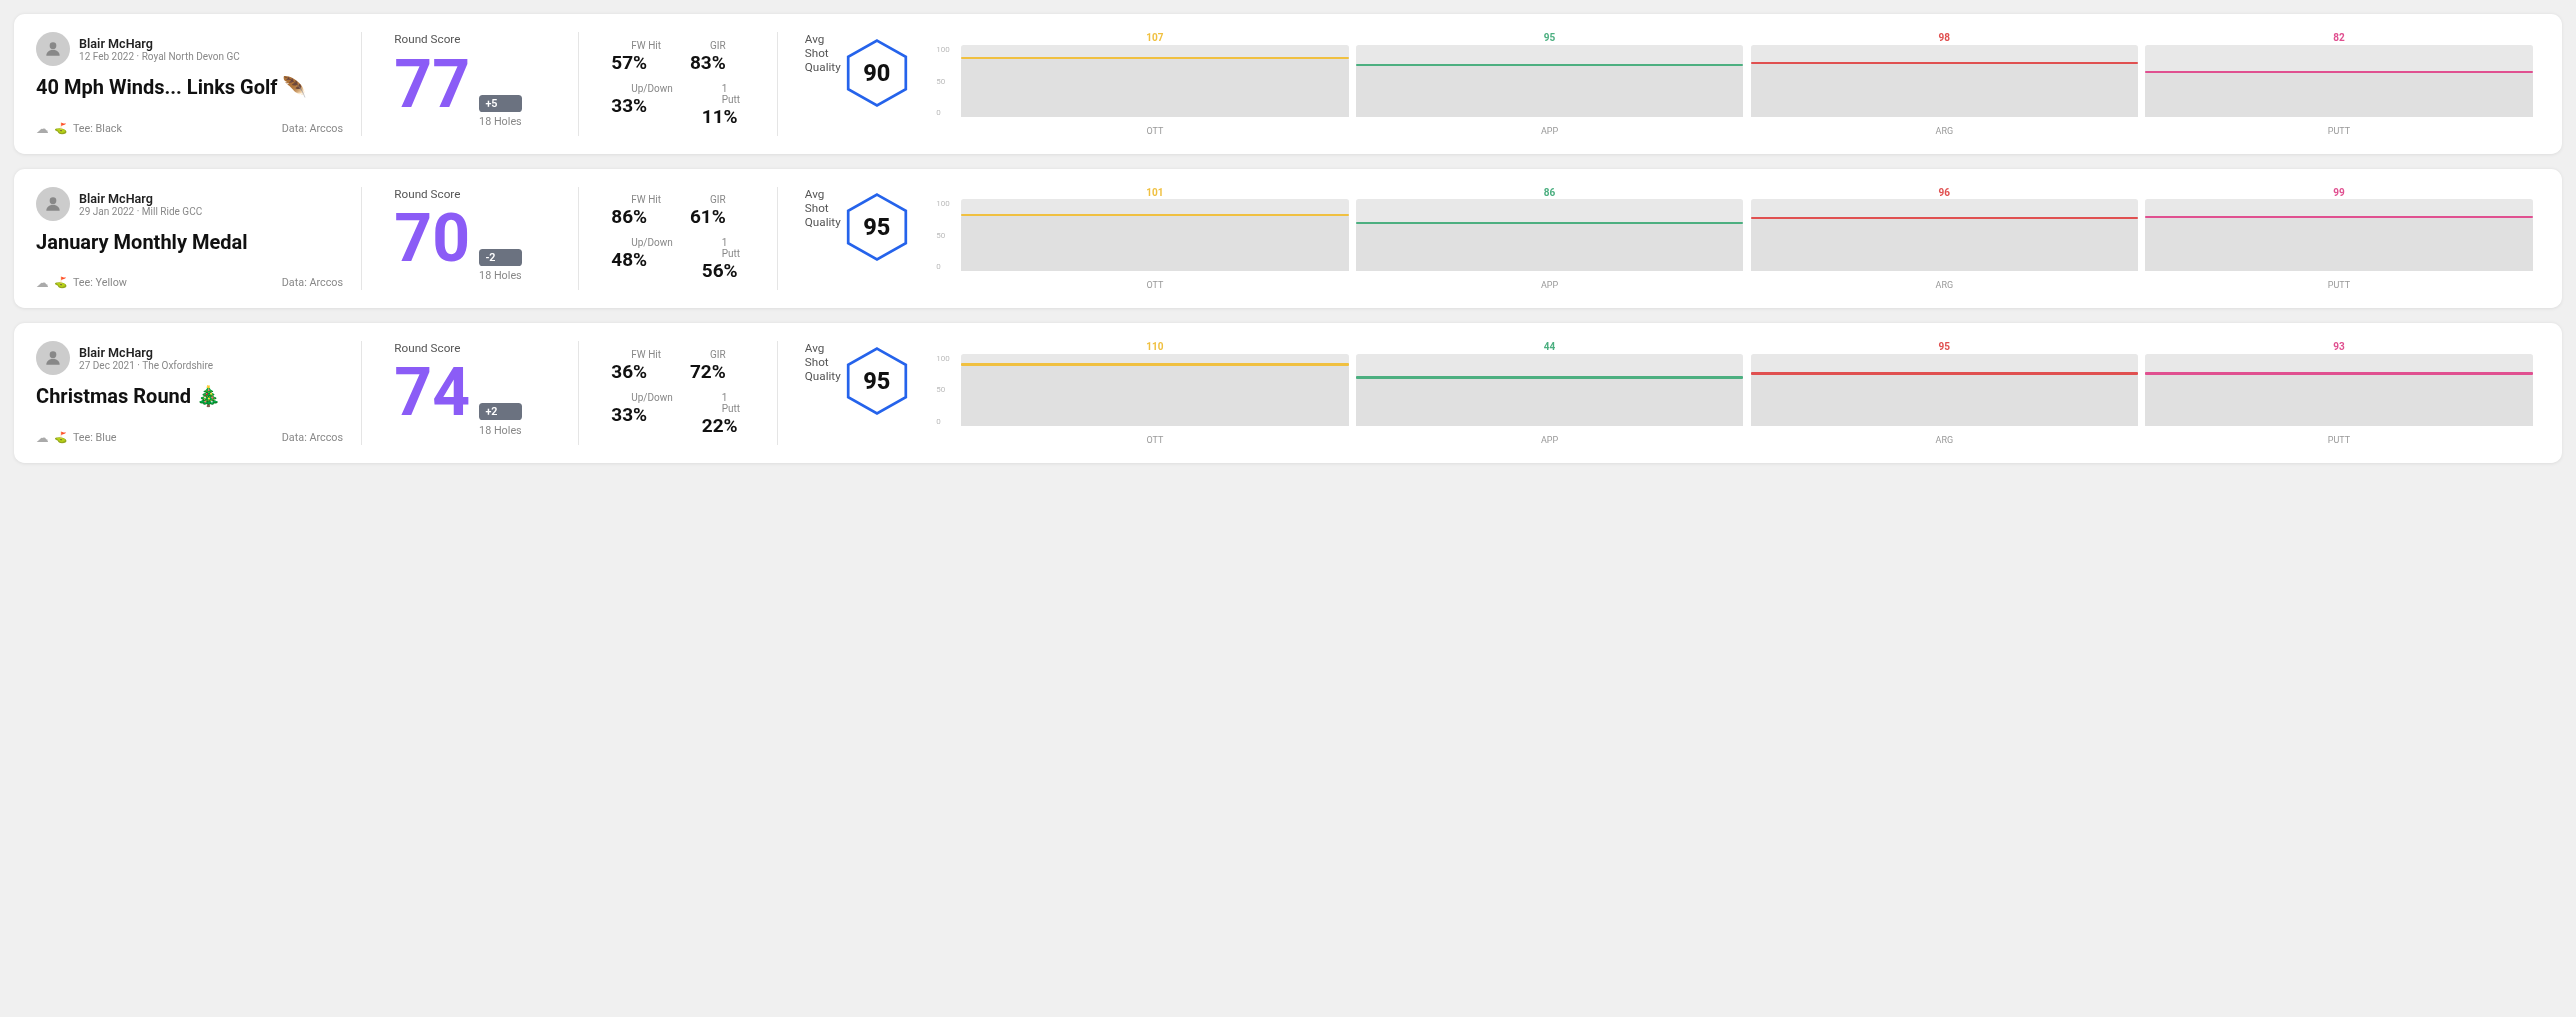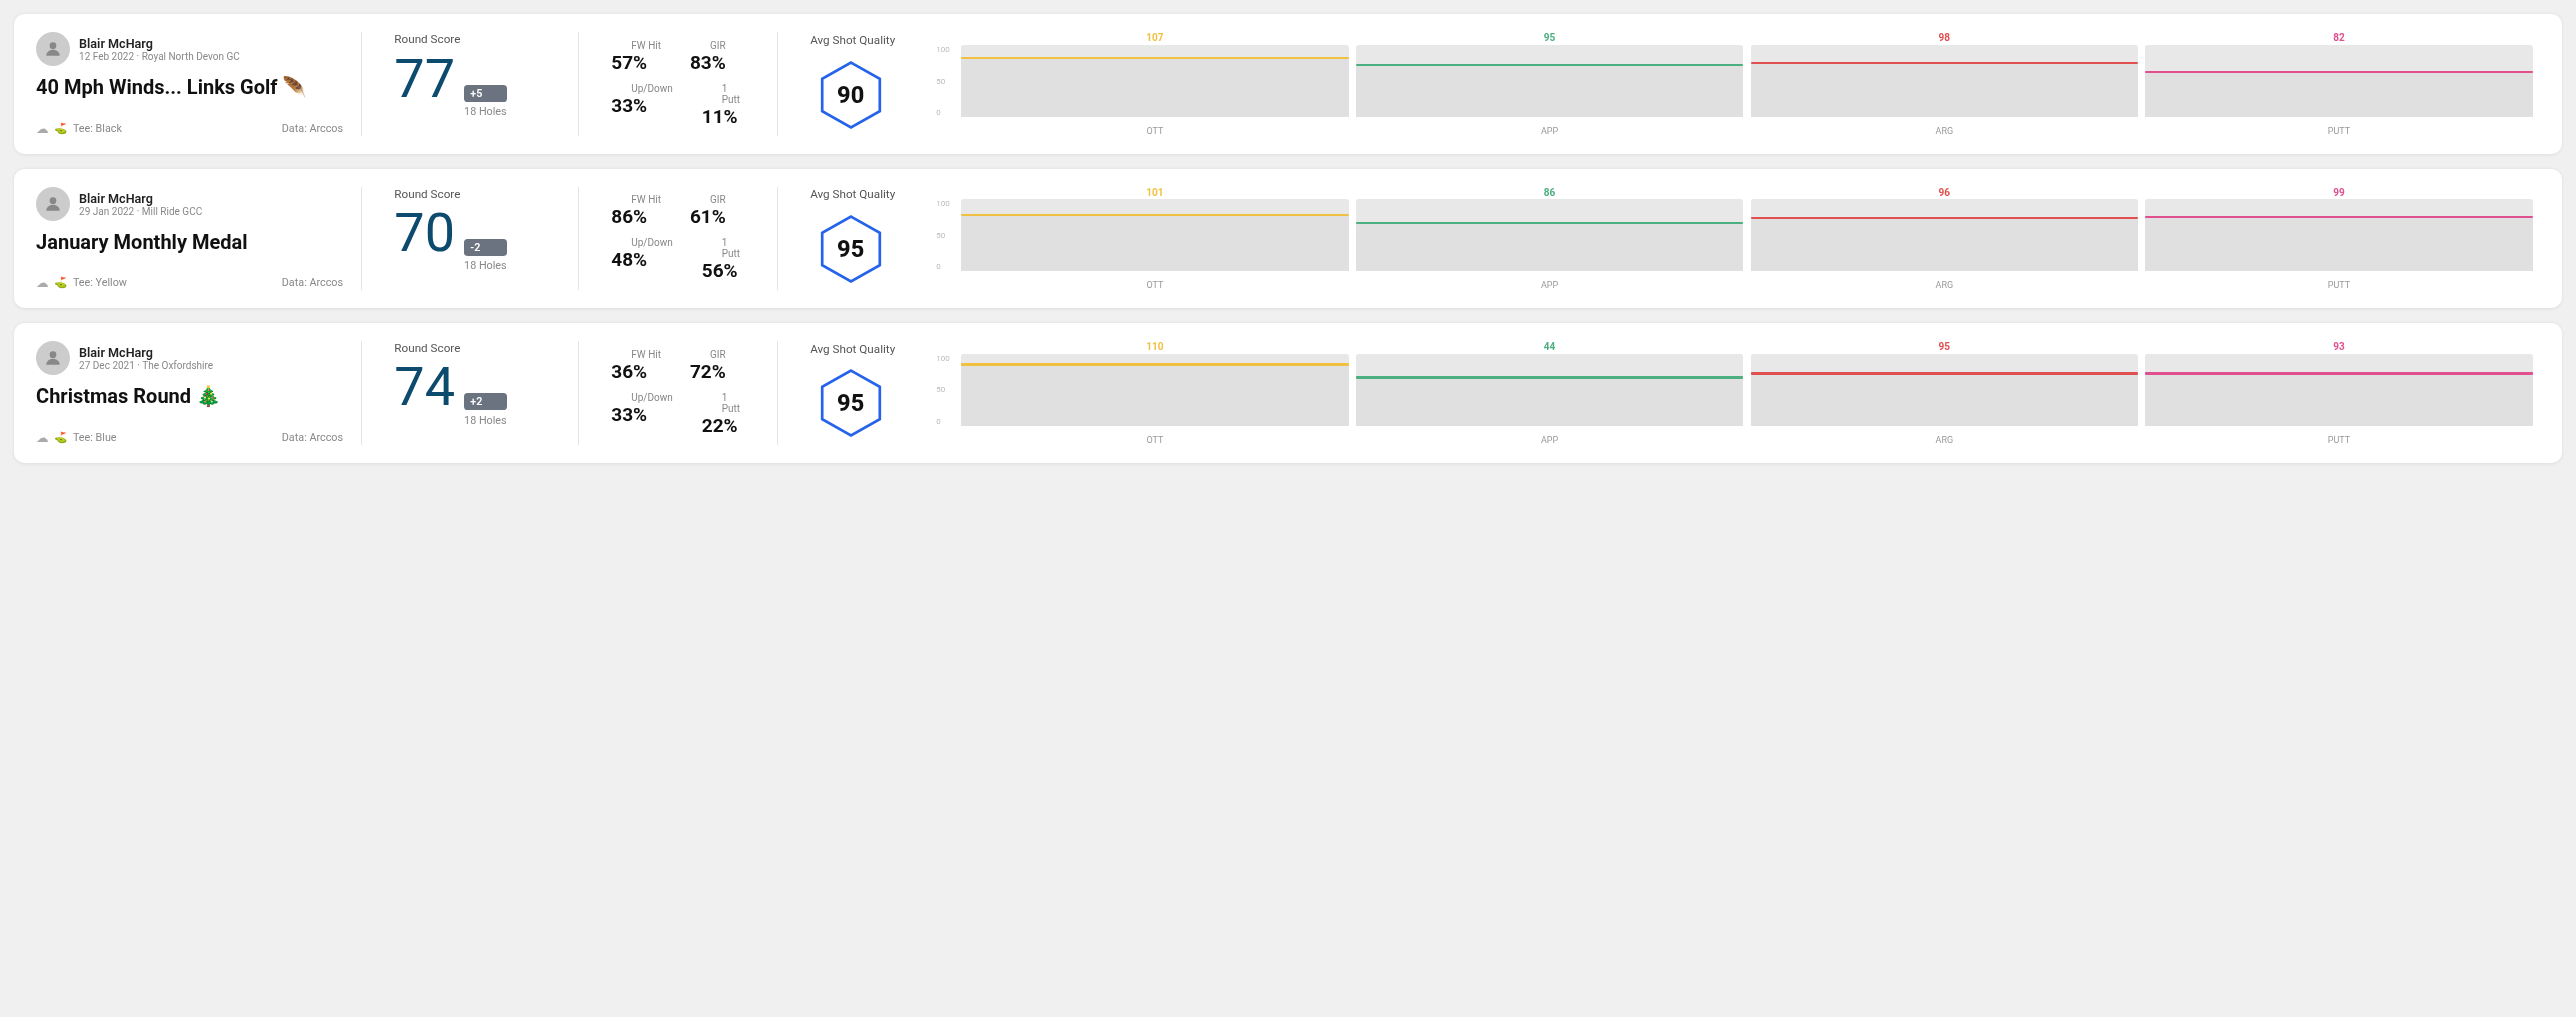--- a/index.html
+++ b/index.html
@@ -82,23 +82,23 @@
       font-size: 11.7px;
       color: #555;
       margin-bottom: 5.4px;
     }
     .score-row {
       display: flex;
       align-items: baseline;
       gap: 9px;
     }
     .score-number {
-      font-size: 54px;
-      font-weight: 400;
-      color: #0c4a6e;
+      font-size: 66px;
+      font-weight: 700;
+      color: #8b5cf6;
       line-height: 1;
     }
     .score-badge-col {
       display: flex;
       flex-direction: column;
       gap: 3.6px;
     }
     .score-badge {
       display: inline-block;
       padding: 1.8px 6.3px;
@@ -135,21 +135,20 @@
     .stat-value {
       font-size: 19px;
       font-weight: 700;
       color: #111;
     }
     .quality-section {
       width: 126px;
       flex-shrink: 0;
       padding: 0 14.4px;
       display: flex;
-      flex-direction: column;
       align-items: flex-start;
       justify-content: center;
     }
     .quality-label {
       font-size: 11.7px;
       color: #555;
       margin-bottom: 7.2px;
     }
     .hexagon-container {
       display: flex;

